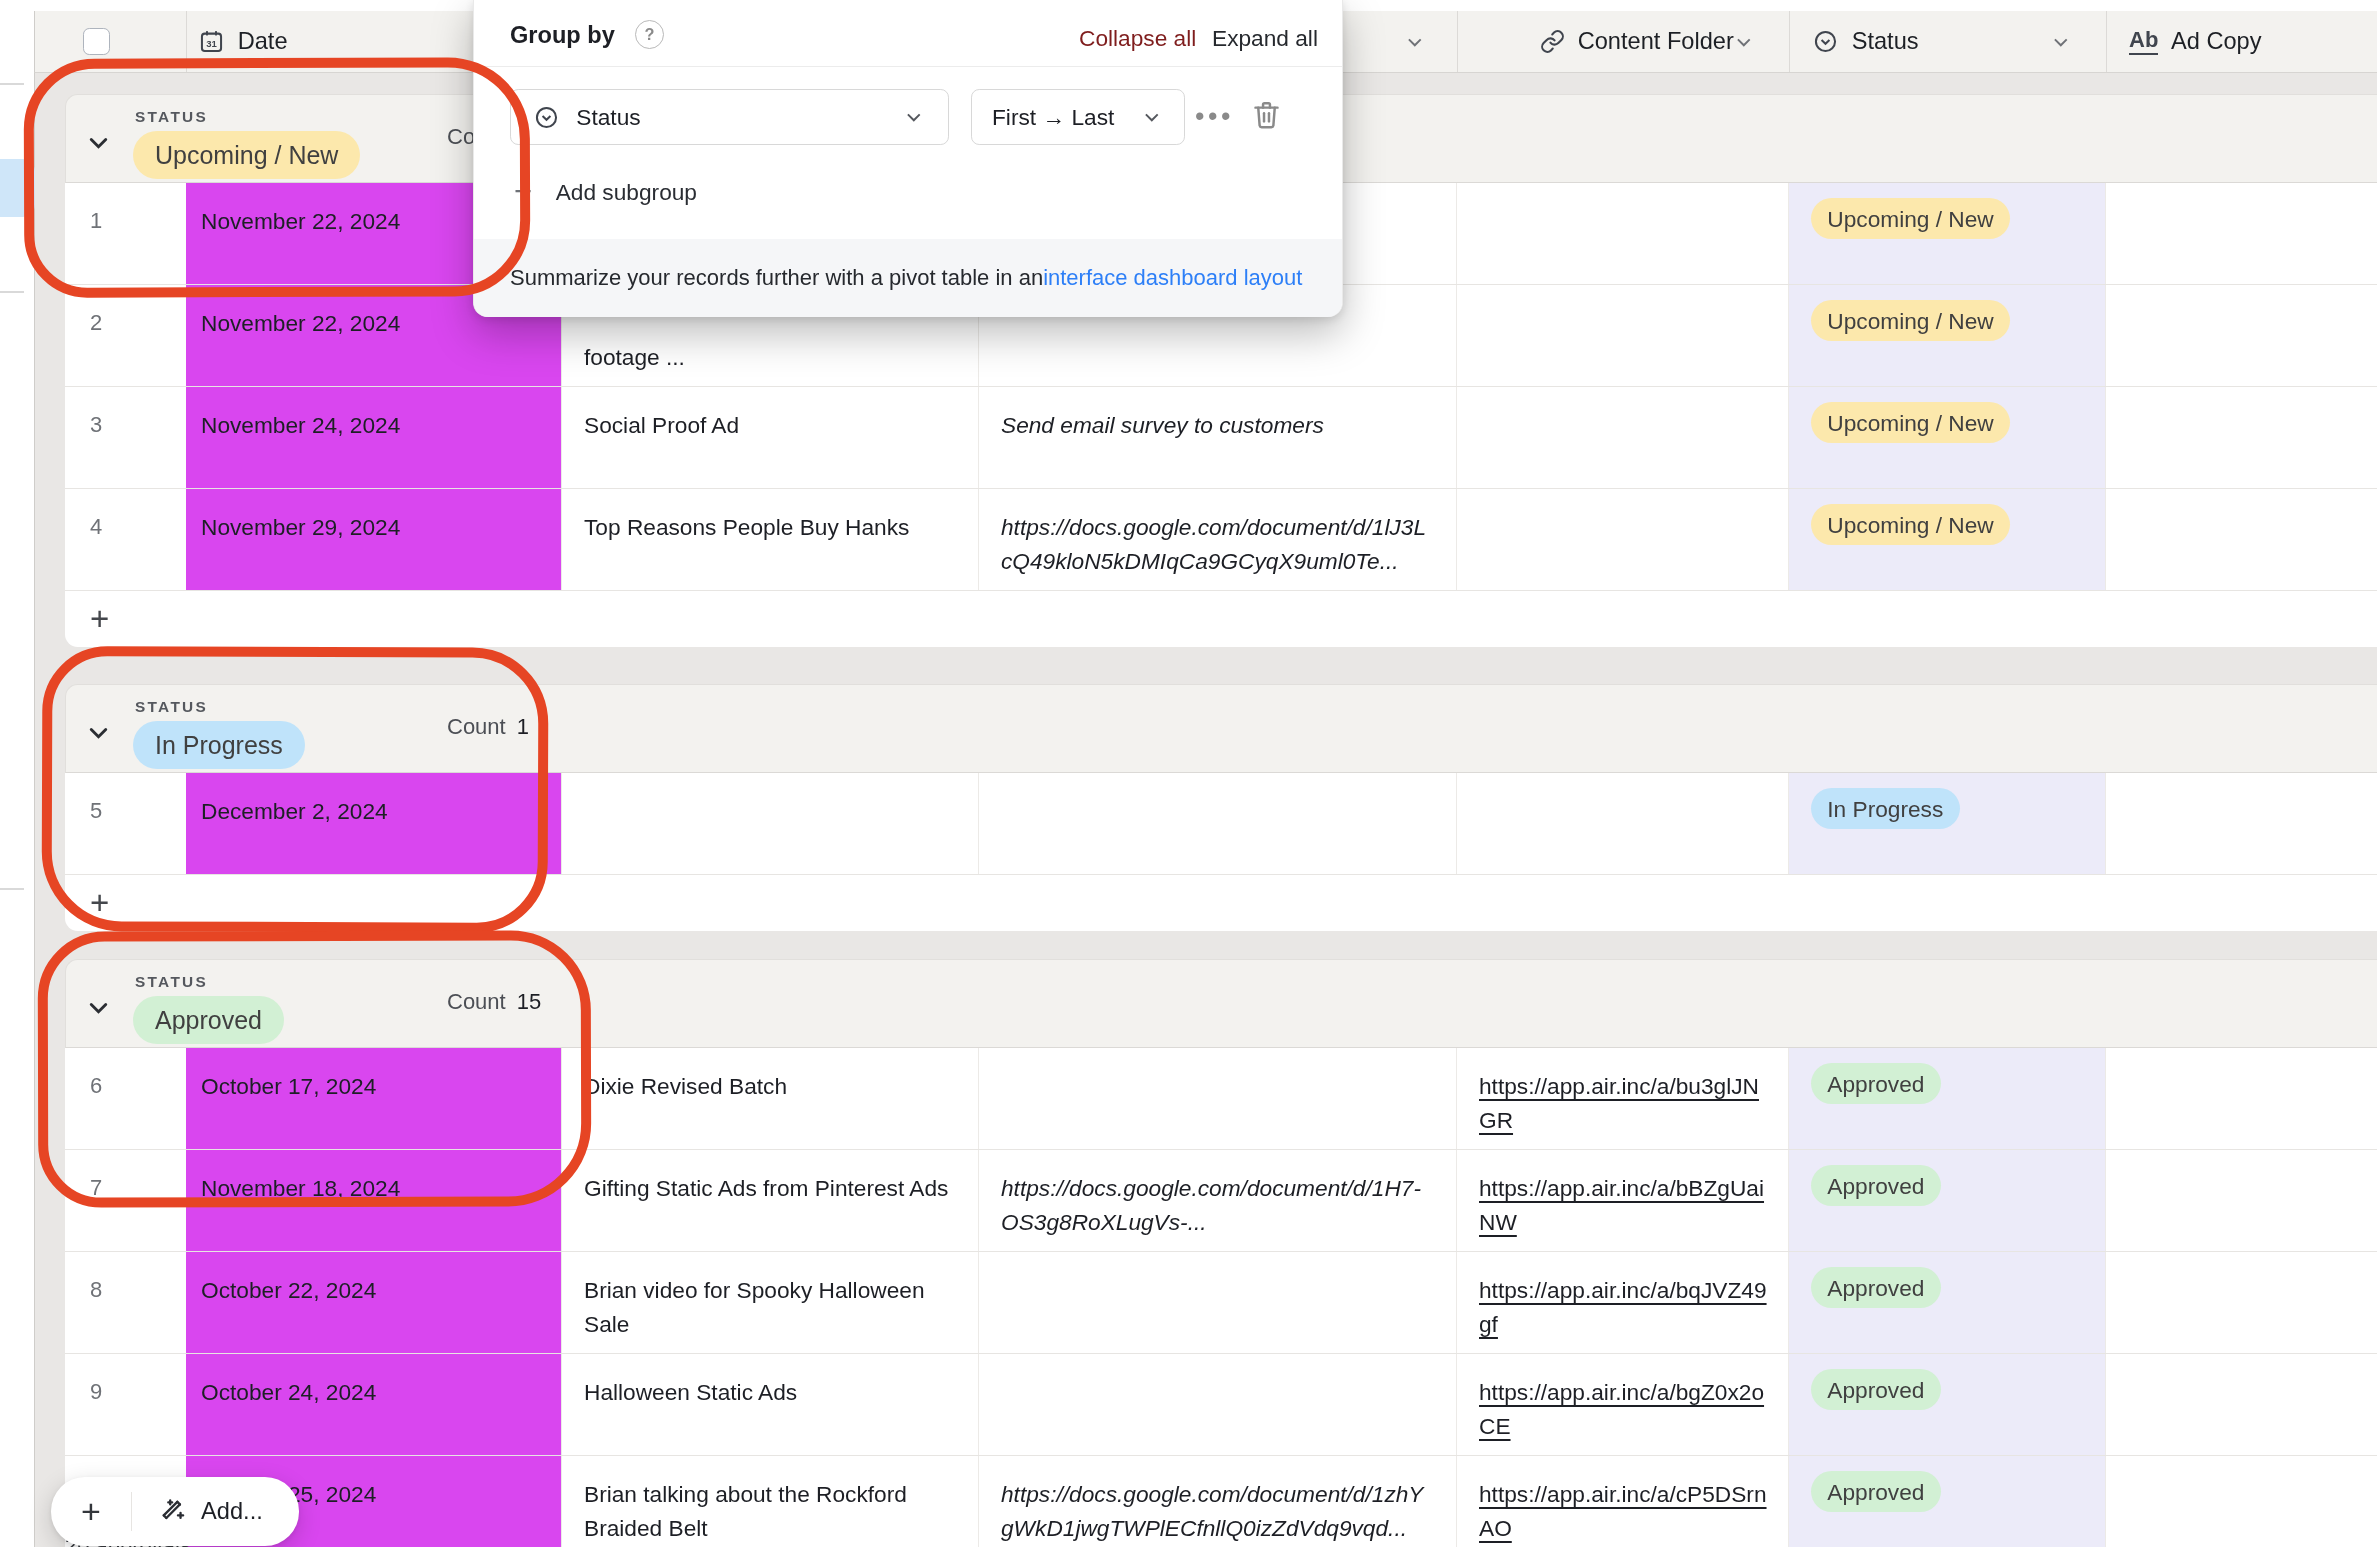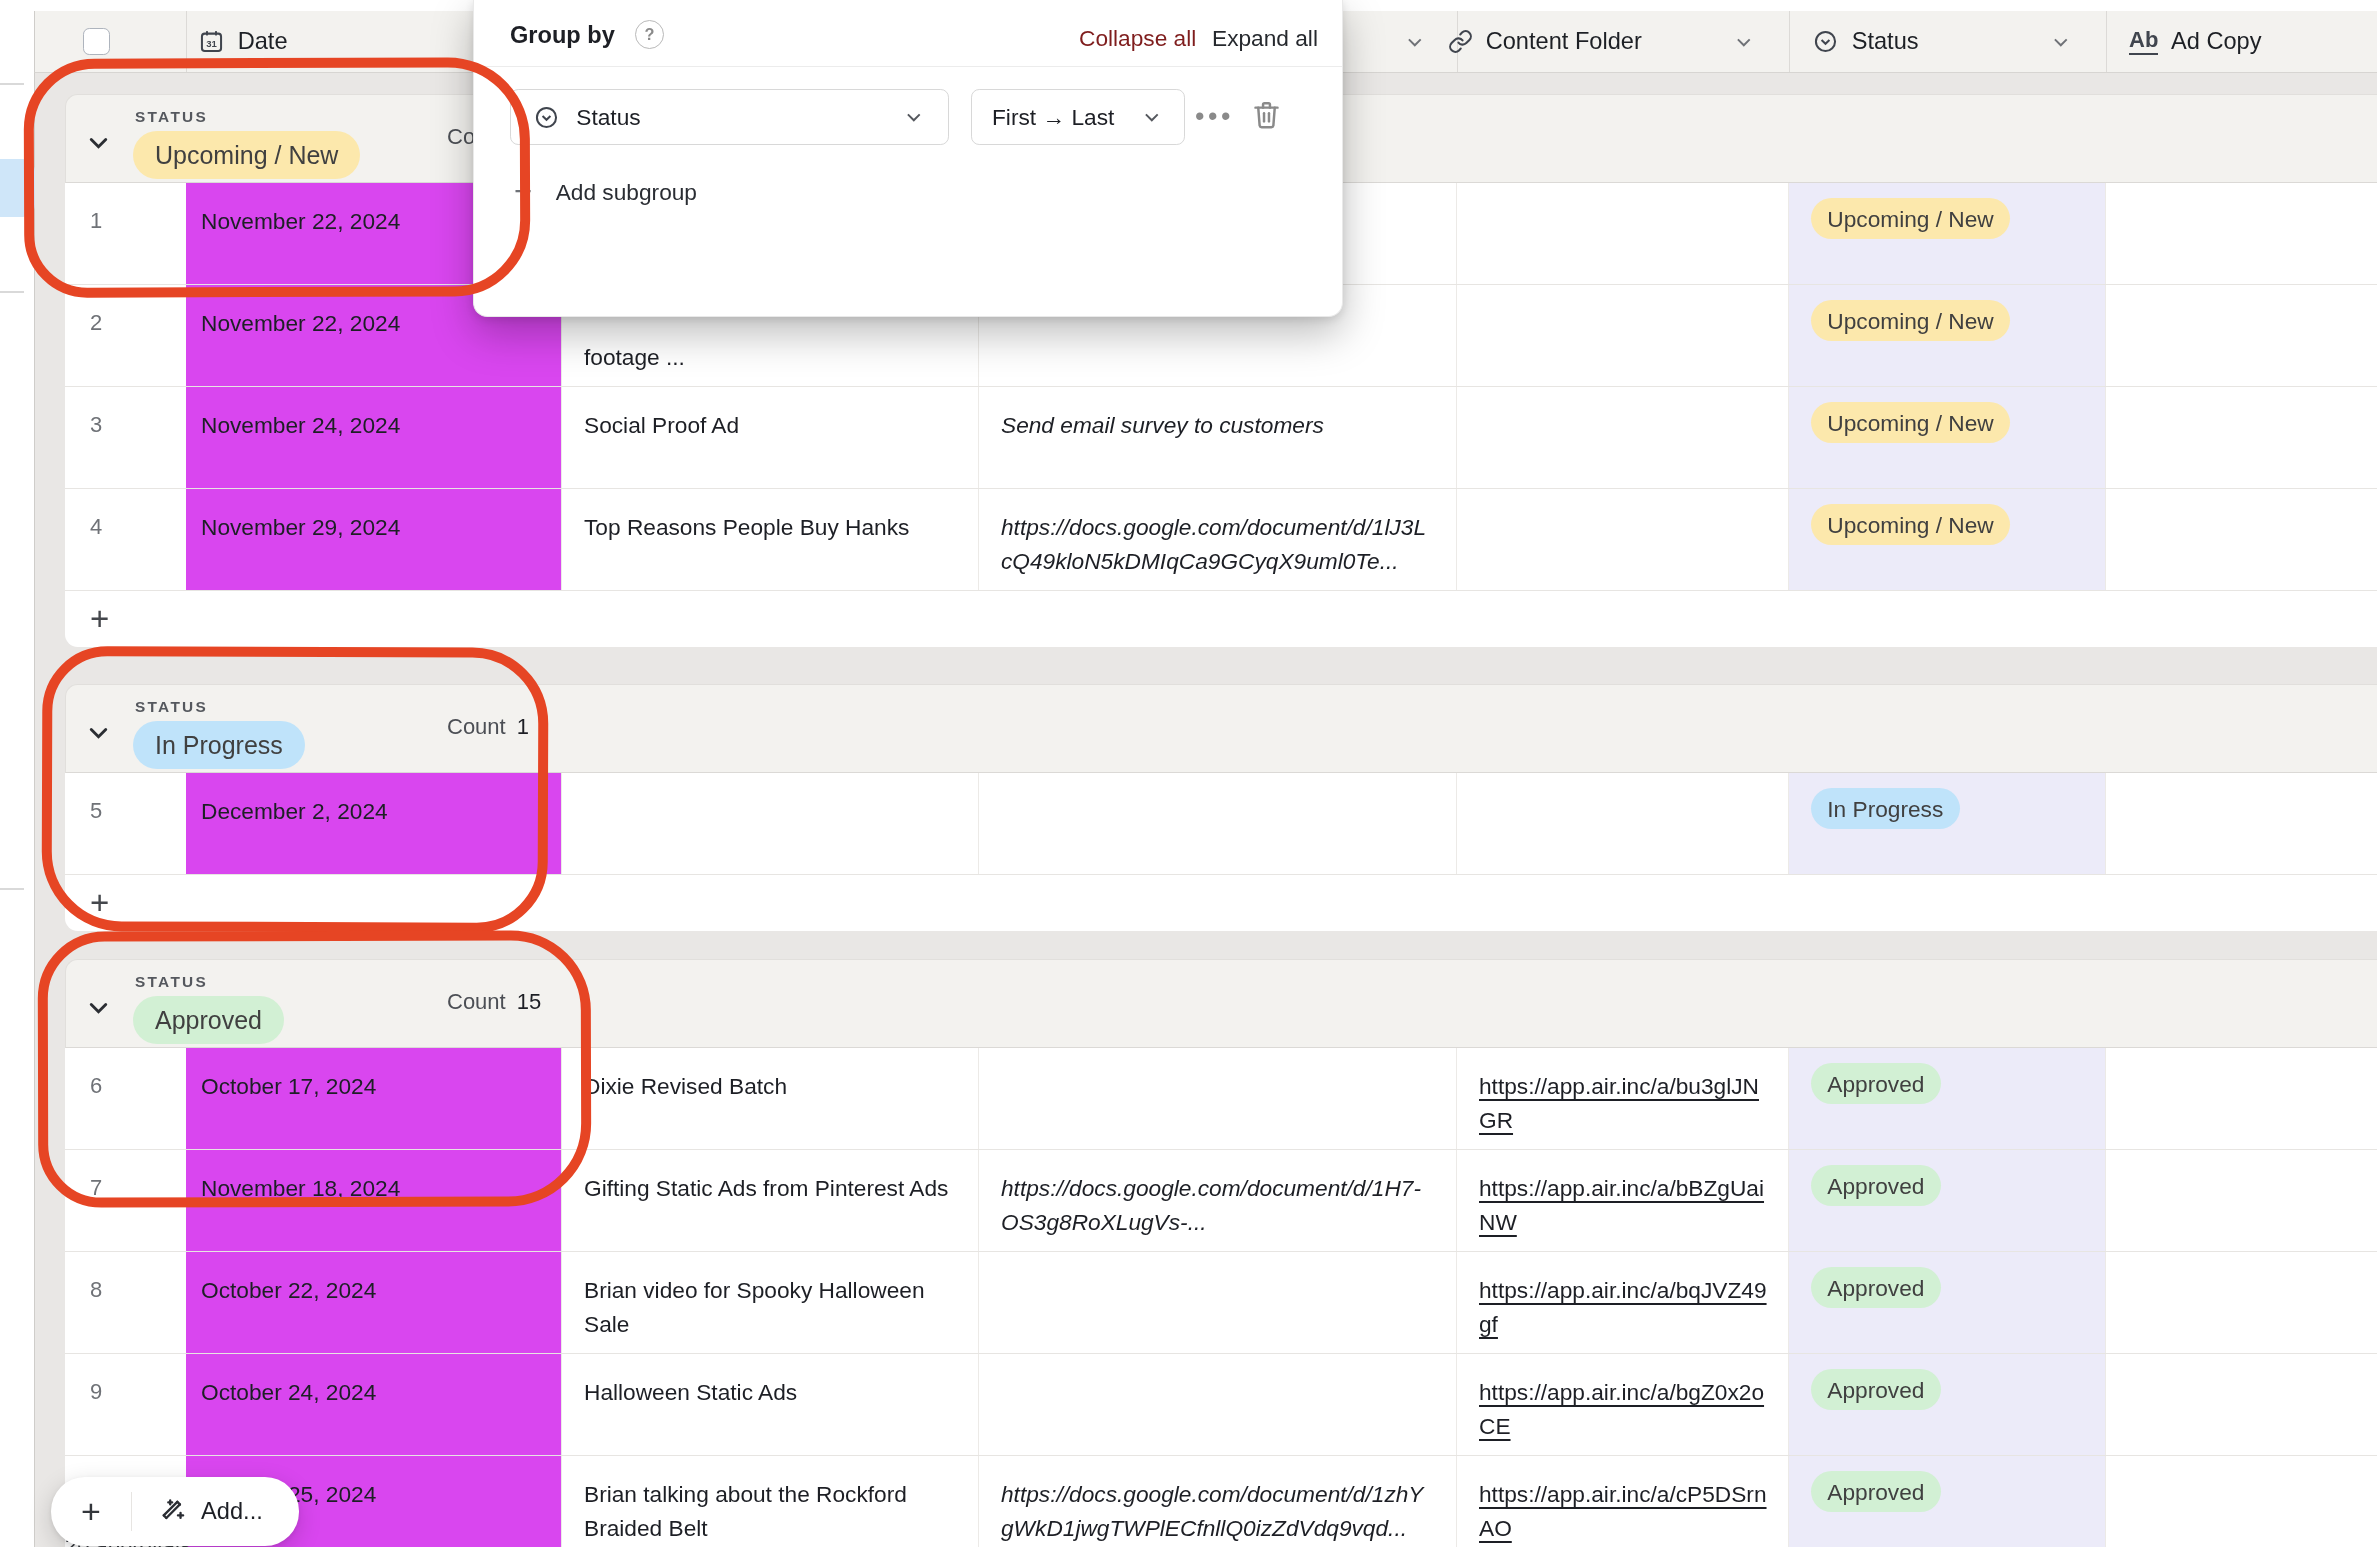--- a/index.html
+++ b/index.html
@@ -117,21 +117,21 @@
   </div>
 
   <div class="hcol" style="left:1403px">
     <span class="icon">
       <svg width="23.6" height="23.6" viewBox="0 0 24 24" fill="none" stroke="#6f7277" stroke-width="2">
           <polyline points="6,9.5 12,15.5 18,9.5"></polyline>
         </svg>
     </span>
   </div>
 
-  <div class="hcol" style="left:1448px">
+  <div class="hcol" style="left:1540px">
     <span class="icon">
       <svg width="25" height="25" viewBox="0 0 24 24" fill="none" stroke="#40454e" stroke-width="2" stroke-linecap="round" stroke-linejoin="round">
         <path d="M10 13a5 5 0 0 0 7.54.54l3-3a5 5 0 0 0-7.07-7.07l-1.72 1.71"></path>
         <path d="M14 11a5 5 0 0 0-7.54-.54l-3 3a5 5 0 0 0 7.07 7.07l1.71-1.71"></path>
       </svg>
     </span>
     <span>Content Folder</span>
   </div>
   <div class="hcol" style="left:1732px">
     <span class="icon">
@@ -353,20 +353,24 @@
         <line x1="10.2" y1="11" x2="10.2" y2="17"></line>
           <line x1="13.8" y1="11" x2="13.8" y2="17"></line>
       </svg>
     </div>
 
     <div class="add-subgroup">
       <span class="plus">+</span>
       <span>Add subgroup</span>
     </div>
 
+    <div class="popup-footer">
+      <span>Summarize your records further with a pivot table in an </span>
+      <a href="#">interface dashboard layout</a>
+    </div>
   </div>
 
   <div class="pill">
     <div class="pill-plus">+</div>
     <div class="pill-add">
       <span class="icon">
         <svg width="31" height="31" viewBox="0 0 24 24" fill="none" stroke="#2a2d33" stroke-width="1.8" stroke-linecap="round">
           <path d="M16.5 4.5 L6 15"></path>
             <path d="M18.5 6.5 L8 17"></path>
             <path d="M16.5 4.5 l2 2"></path>

